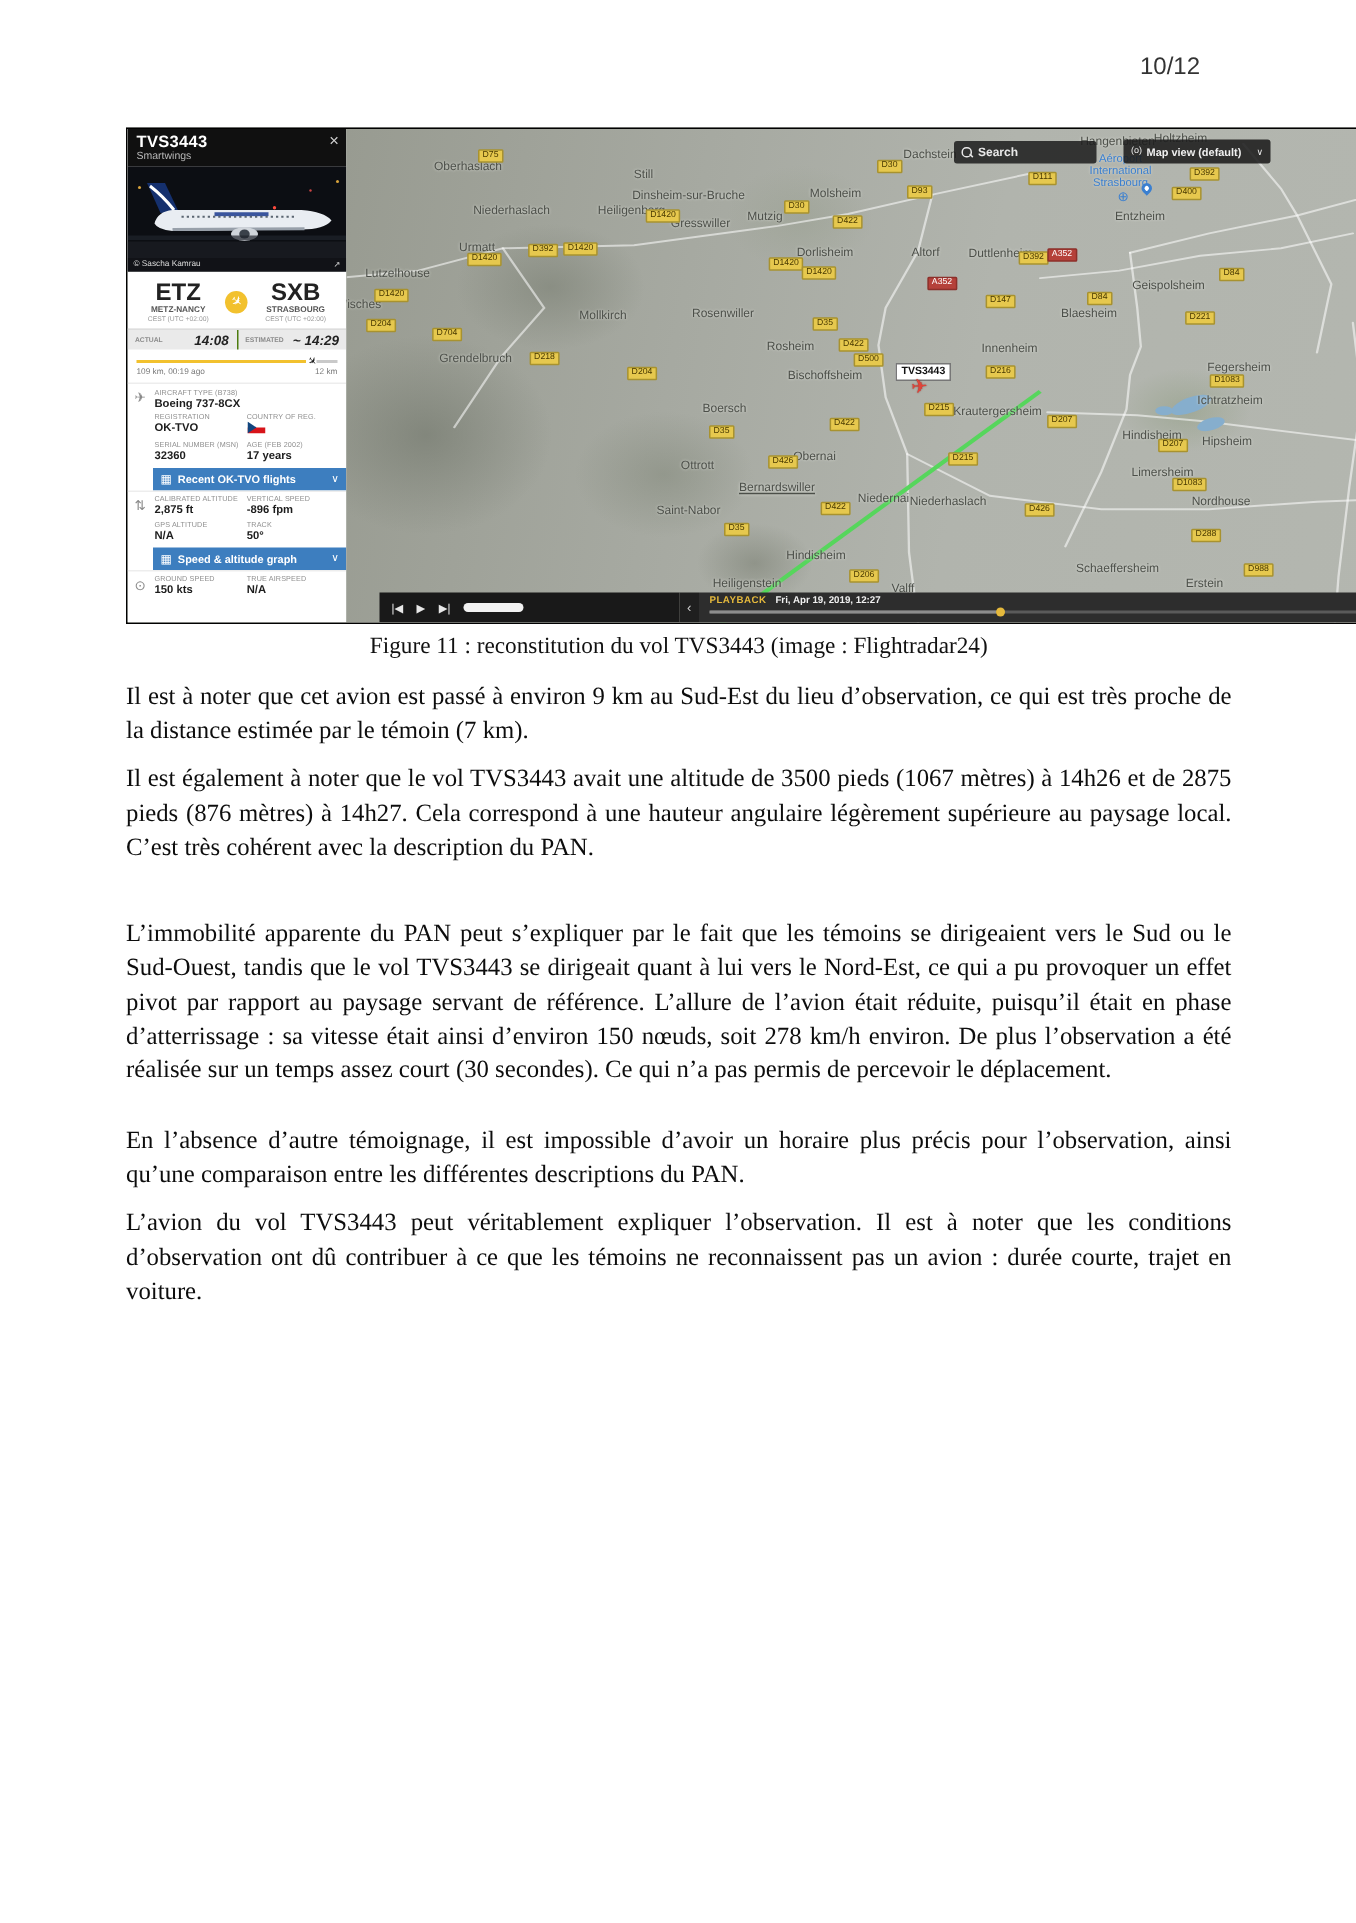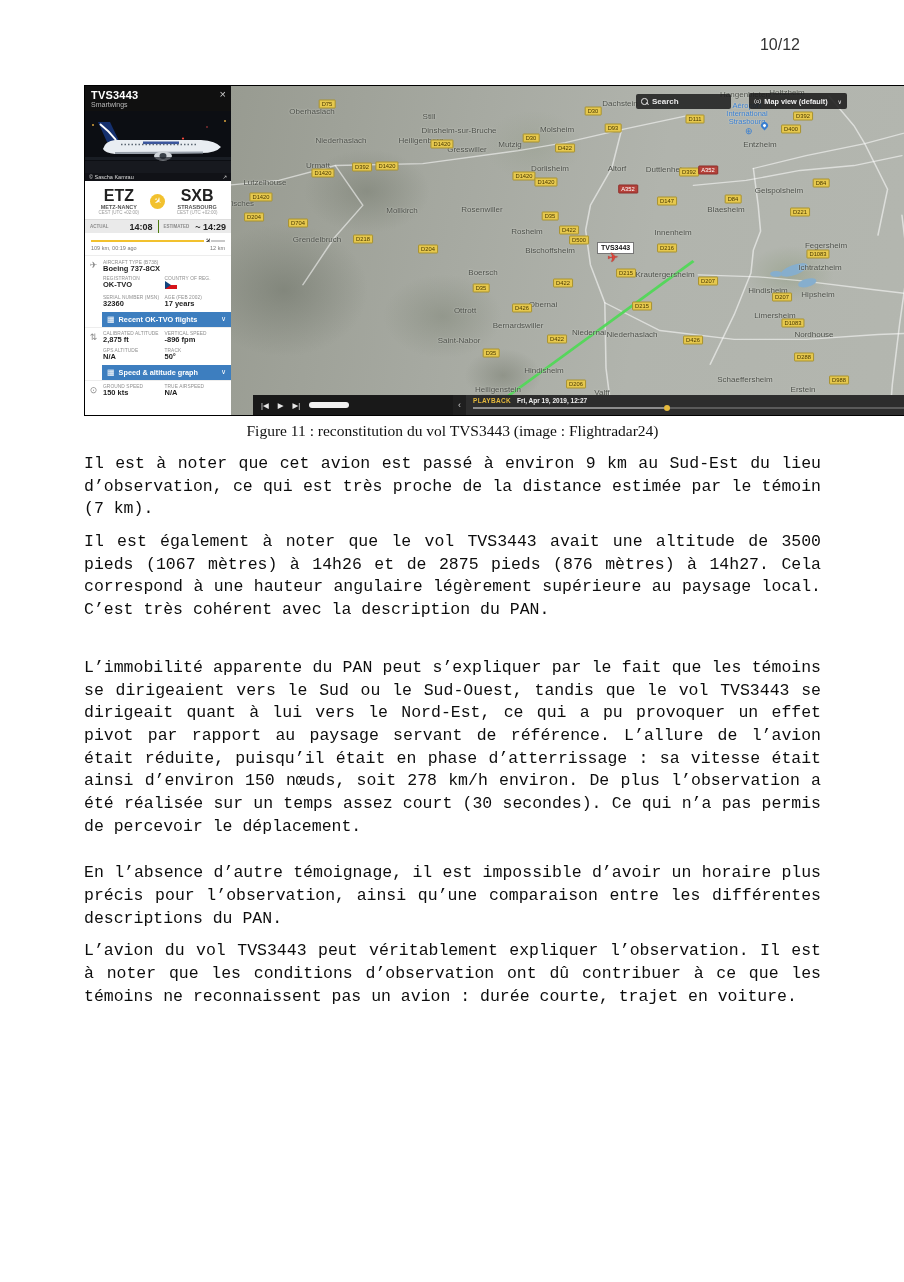--- a/index.html
+++ b/index.html
@@ -29,21 +29,21 @@
   .p-code { font-size:16px; font-weight:bold; color:#222; line-height:16px; }
   .p-city { font-size:5.5px; font-weight:bold; color:#555; }
   .p-tz { font-size:4.5px; color:#9a9a9a; }
   .route-plane { width:15px; height:15px; border-radius:50%; background:#f2c12e; color:#fff;
                  display:flex; align-items:center; justify-content:center; font-size:9px; }
   .route-plane span { transform:rotate(38deg); }
   .p-times { height:14px; background:#eaeaea; display:flex; border-top:1px solid #ddd; }
   .p-time { flex:1; display:flex; align-items:center; justify-content:space-between; padding:0 5px; }
   .p-time + .p-time { border-left:1px solid #4d7c0f; }
   .t-label { font-size:4.5px; color:#8b8b8b; font-weight:bold; }
-  .t-val { font-size:9px; font-weight:bold; color:#222; }
+  .t-val { font-size:9px; font-weight:bold; color:#222;font-style:italic; }
   .p-progress { height:22px; padding:5px 6px 0; }
   .prog-track { display:flex; align-items:center; height:5px; }
   .prog-fill { height:2px; background:#f2c12e; width:84%; }
   .prog-plane { font-size:7px; color:#222; margin:0 1px; transform:rotate(45deg); }
   .prog-rest { height:2px; background:#c9c9c9; flex:1; }
   .p-dist { display:flex; justify-content:space-between; font-size:5.5px; color:#777; margin-top:2px; }
   .p-sec { display:flex; border-top:1px solid #ededed; }
   .gut { width:17px; min-width:17px; display:flex; justify-content:center; padding-top:4px;
          color:#8a8a8a; font-size:9px; }
   .p-fields { flex:1; padding:2px 5px 2px 1px; }
@@ -122,21 +122,21 @@
   .pb-track { position:relative; margin-top:3px; height:2px; background:#5a5a5a; border-radius:1px; }
   .pb-track-fill { position:absolute; left:0; top:0; height:2px; width:40%; background:#8d8d8d; }
   .pb-dot { position:absolute; left:40%; top:-2px; width:6px; height:6px; border-radius:50%;
             background:#e5b93c; cursor:grab; }
   .pb-x { width:17px; background:#2089d5; color:#fff; display:flex; align-items:center;
           justify-content:center; font-size:10px; cursor:pointer; }
 
   
   .body-text { position:absolute; left:84px; top:422px; width:737px; }
   .caption { text-align:center; font-size:15.5px; margin-bottom:13px; color:#111; }
-  .para { font-size:16.5px; line-height:1.375; text-align:justify; color:#0d0d0d; margin:0 0 10px;font-family:Liberation Mono, monospace; }
+  .para { font-size:16.5px; line-height:1.375; text-align:justify; color:#0d0d0d; margin:0 0 10px; }
   .para.gap-lg { margin-top:35px; }
   .para.gap-md { margin-top:24px; }
 </style>
 </head>
 <body>
 
 <div class="page">
   <div class="page-number">10/12</div>
 
   <div class="figure">
@@ -350,21 +350,21 @@
           <span class="place" style="left: 171px; top: 124px;">Mollkirch</span>
           <span class="place" style="left: 251px; top: 123px;">Rosenwiller</span>
           <span class="place" style="left: 296px; top: 145px;">Rosheim</span>
           <span class="place" style="left: 86px; top: 153px;">Grendelbruch</span>
           <span class="place" style="left: 319px; top: 164px;">Bischoffsheim</span>
           <span class="place" style="left: 442px; top: 146px;">Innenheim</span>
           <span class="place" style="left: 252px; top: 186px;">Boersch</span>
           <span class="place" style="left: 434px; top: 188px;">Krautergersheim</span>
           <span class="place" style="left: 312px; top: 218px;">Obernai</span>
           <span class="place" style="left: 234px; top: 224px;">Ottrott</span>
-          <span class="place" style="left: 287px; top: 239px;">Bernardswiller</span>
+          <span class="place" style="left: 287px; top: 239px; text-decoration: underline;">Bernardswiller</span>
           <span class="place" style="left: 228px; top: 254px;">Saint-Nabor</span>
           <span class="place" style="left: 358px; top: 246px;">Niedernai</span>
           <span class="place" style="left: 401px; top: 248px;">Niederhaslach</span>
           <span class="place" style="left: 595px; top: 159px;">Fegersheim</span>
           <span class="place" style="left: 589px; top: 181px;">Ichtratzheim</span>
           <span class="place" style="left: 537px; top: 204px;">Hindisheim</span>
           <span class="place" style="left: 587px; top: 208px;">Hipsheim</span>
           <span class="place" style="left: 544px; top: 229px;">Limersheim</span>
           <span class="place" style="left: 583px; top: 248px;">Nordhouse</span>
           <span class="place" style="left: 313px; top: 284px;">Hindisheim</span>

